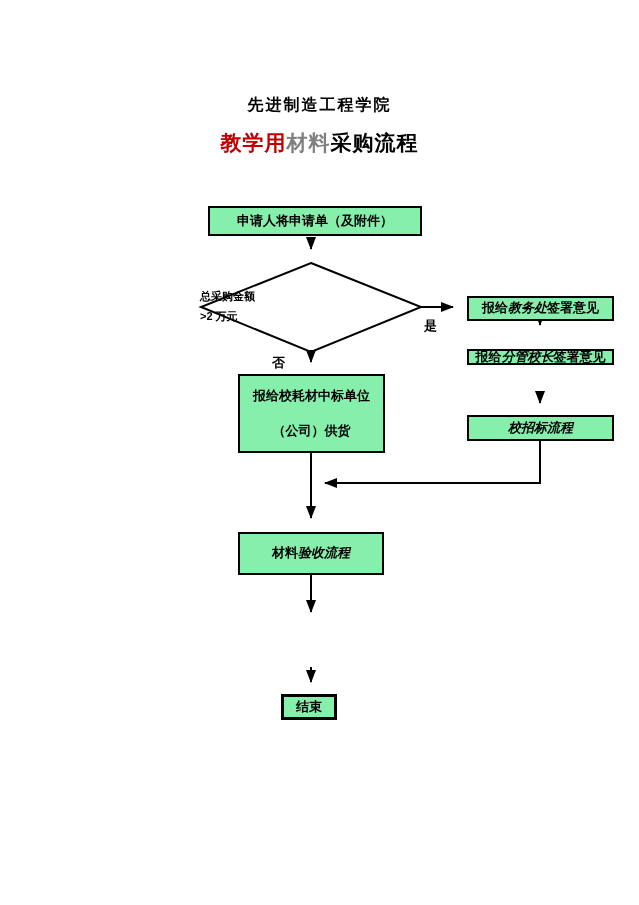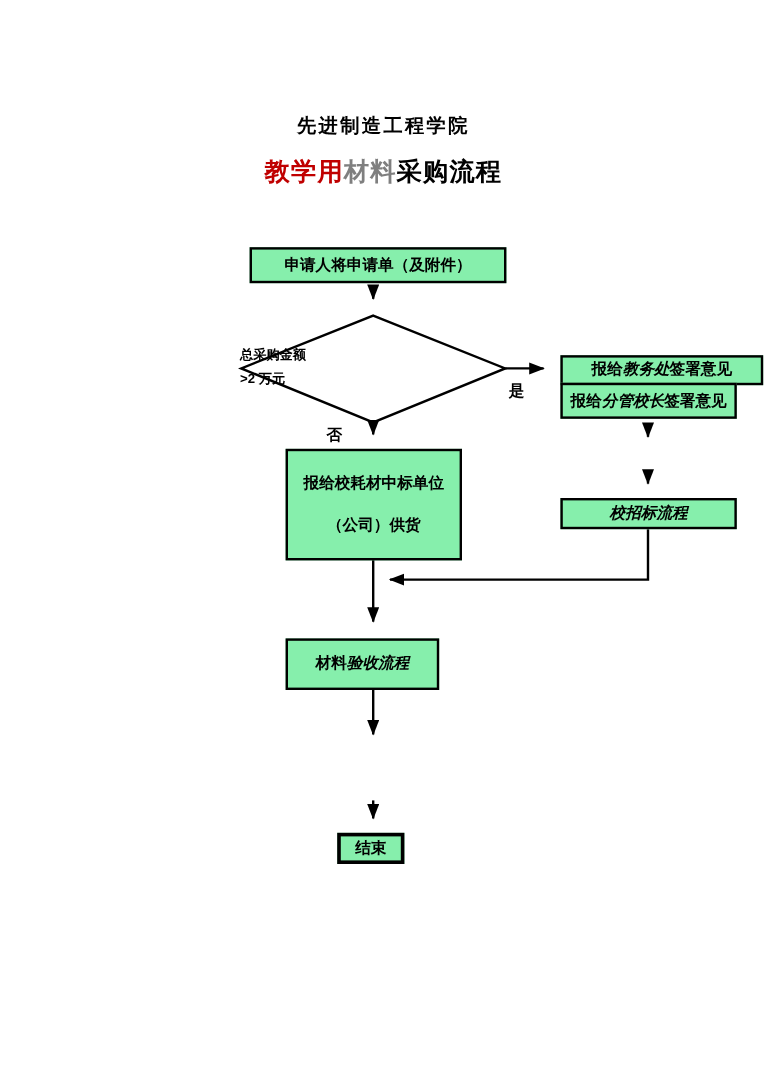--- a/index.html
+++ b/index.html
@@ -90,39 +90,39 @@
     <div>&gt;2 万元</div>
   </div>
 
   <div class="floating-label" style="left:272px;top:354px;">否</div>
   <div class="floating-label" style="left:424px;top:317px;">是</div>
 
   <div class="node" style="left:208px;top:206px;width:214px;height:30px;">
     <span>申请人将申请单（及附件）</span>
   </div>
 
-  <div class="node two-line" style="left:238px;top:374px;width:147px;height:93px;">
+  <div class="node two-line" style="left:238px;top:374px;width:147px;height:79px;">
     <span>报给校耗材中标单位</span>
     <span>（公司）供货</span>
   </div>
 
-  <div class="node" style="left:467px;top:296px;width:169px;height:25px;align-items:center;">
+  <div class="node" style="left:467px;top:296px;width:147px;height:25px;align-items:center;">
     <span><span>报给</span><span class="em">教务处</span><span>签署意见</span></span>
   </div>
 
-  <div class="node" style="left:467px;top:319px;width:147px;height:30px;">
+  <div class="node" style="left:467px;top:349px;width:147px;height:16px;">
     <span><span>报给</span><span class="em">分管校长</span><span>签署意见</span></span>
   </div>
 
 
   <div class="node italic" style="left:467px;top:415px;width:147px;height:26px;">
     <span>校招标流程</span>
   </div>
 
-  <div class="node" style="left:238px;top:532px;width:128px;height:43px;justify-content:center;">
+  <div class="node" style="left:238px;top:532px;width:146px;height:43px;justify-content:center;">
     <span><span>材料</span><span class="em">验收流程</span></span>
   </div>
 
 
   <div class="node thick" style="left:281px;top:694px;width:56px;height:26px;">
     <span>结束</span>
   </div>
 
 </div>
 

